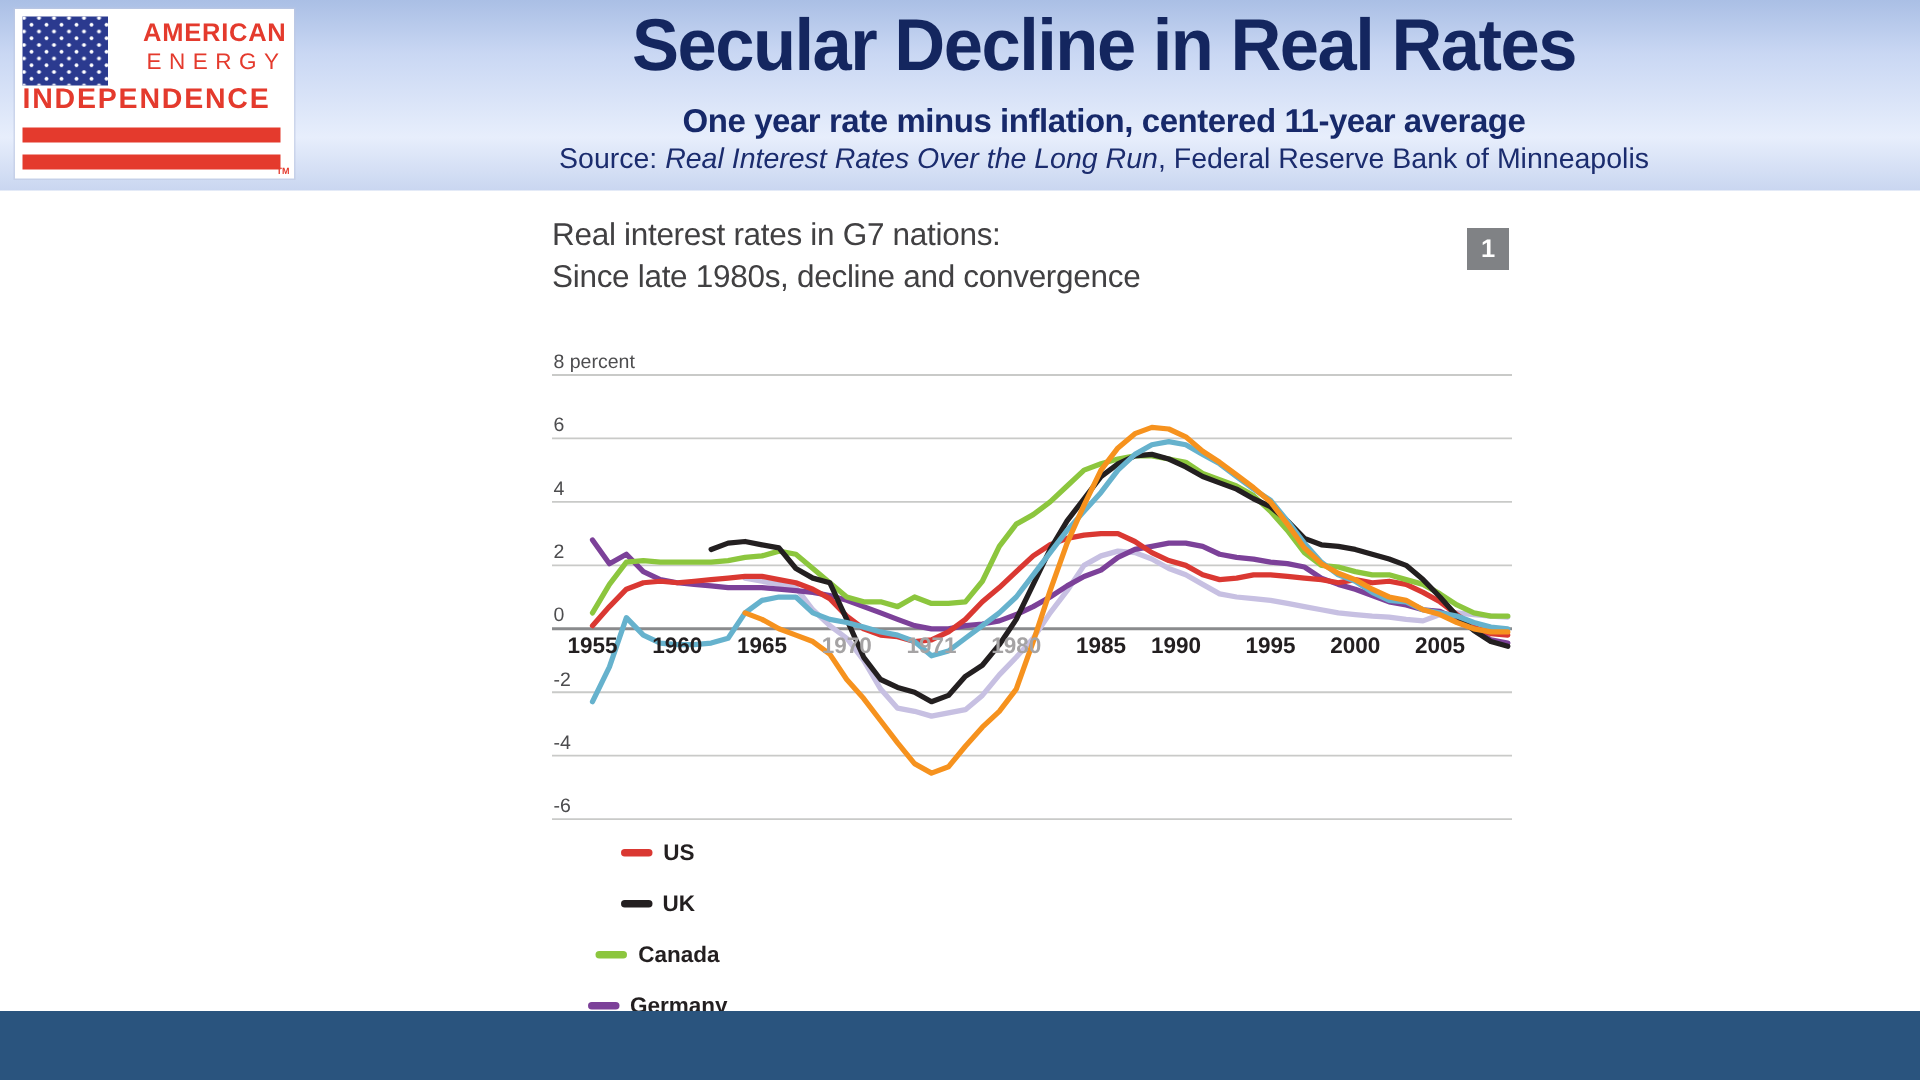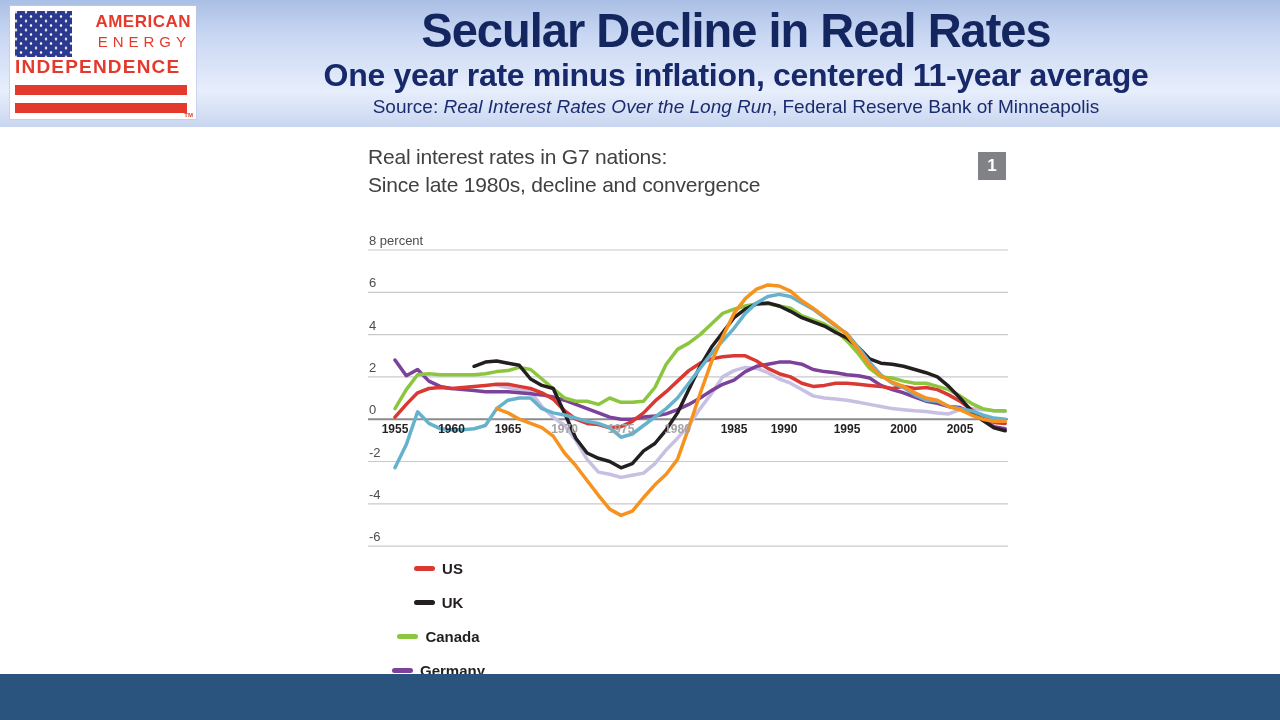--- a/index.html
+++ b/index.html
@@ -17,31 +17,31 @@
         background-size:10px 9px;background-position:1px 1px,6px 5.5px;}
   .logo-l1{position:absolute;right:5px;top:6px;font-weight:bold;font-size:17px;color:#e43a2d;letter-spacing:.5px;}
   .logo-l2{position:absolute;right:5px;top:27px;font-weight:normal;font-size:15px;color:#e43a2d;letter-spacing:5px;}
   .logo-l3{position:absolute;left:5px;top:50px;font-weight:bold;font-size:19px;color:#e43a2d;letter-spacing:1.2px;}
   .logo-stripe{position:absolute;left:5px;width:172px;height:10px;background:#e43a2d;}
   .logo-tm{position:absolute;right:3px;bottom:1px;font-size:6px;color:#e43a2d;font-weight:bold;}
 
   .titles{position:absolute;left:196px;right:4px;top:0;text-align:center;color:#14265f;}
   .main-title{font-size:47px;font-weight:bold;letter-spacing:-1px;line-height:1.15;margin-top:2px;
               transform:scaleY(1.04);transform-origin:top;}
-  .sub-title{font-size:32px;font-weight:bold;margin-top:1px;letter-spacing:-.3px;color:#17296a;}
+  .sub-title{font-size:22px;font-weight:bold;margin-top:12px;letter-spacing:-.3px;color:#17296a;}
   .src-line{font-size:19px;margin-top:2px;color:#1b2c6e;}
 
   
   .chart{position:absolute;left:368px;top:143px;width:648px;height:520px;}
   .chart-title{font-size:21px;color:#414042;line-height:1.33;letter-spacing:-.2px;}
   .fig-badge{position:absolute;left:610px;top:9px;width:28px;height:28px;background:#808285;
              color:#ffffff;font-weight:bold;font-size:17px;text-align:center;line-height:28px;}
   .plot-svg{position:absolute;left:0;top:102px;}
   .ylab{position:absolute;font-size:13px;color:#4d4d4f;}
-  .xlab{position:absolute;font-size:12px;font-weight:bold;color:#231f20;transform:translateX(-50%);white-space:nowrap;}
+  .xlab{position:absolute;font-size:15px;font-weight:bold;color:#231f20;transform:translateX(-50%);white-space:nowrap;}
   .xlab.gray{color:#a5a3a4;}
   .legend{position:absolute;left:24px;top:417px;display:flex;align-items:center;gap:17px;flex-direction:column;}
   .legend-item{display:flex;align-items:center;gap:7px;}
   .legend-swatch{width:21px;height:5px;border-radius:3px;}
   .legend-label{font-size:15px;font-weight:bold;color:#231f20;}
   .notes{position:absolute;left:2px;top:471px;font-size:13px;color:#58595b;line-height:1.3;}
 
   
   .footer{position:absolute;left:0;top:674px;width:1280px;height:46px;background:#2a547e;}
 </style>
@@ -97,21 +97,21 @@
         <div class="ylab" style="left: 1px; top: 174.6px;">4</div>
         <div class="ylab" style="left: 1px; top: 216.9px;">2</div>
         <div class="ylab" style="left: 1px; top: 259.2px;">0</div>
         <div class="ylab" style="left: 1px; top: 301.5px;">-2</div>
         <div class="ylab" style="left: 1px; top: 343.8px;">-4</div>
         <div class="ylab" style="left: 1px; top: 386.1px;">-6</div>
         <div class="xlab" style="left: 27px; top: 279.2px;">1955</div>
         <div class="xlab" style="left: 83.5px; top: 279.2px;">1960</div>
         <div class="xlab" style="left: 140px; top: 279.2px;">1965</div>
         <div class="xlab gray" style="left: 196.5px; top: 279.2px;">1970</div>
-        <div class="xlab gray" style="left: 253px; top: 279.2px;">1975</div>
+        <div class="xlab gray" style="left: 253px; top: 279.2px;">1971</div>
         <div class="xlab gray" style="left: 309.5px; top: 279.2px;">1980</div>
         <div class="xlab" style="left: 366px; top: 279.2px;">1985</div>
         <div class="xlab" style="left: 416px; top: 279.2px;">1990</div>
         <div class="xlab" style="left: 479px; top: 279.2px;">1995</div>
         <div class="xlab" style="left: 535.5px; top: 279.2px;">2000</div>
         <div class="xlab" style="left: 592px; top: 279.2px;">2005</div>
       </div>
 
     <div class="legend" id="legend">
         <span class="legend-item">

